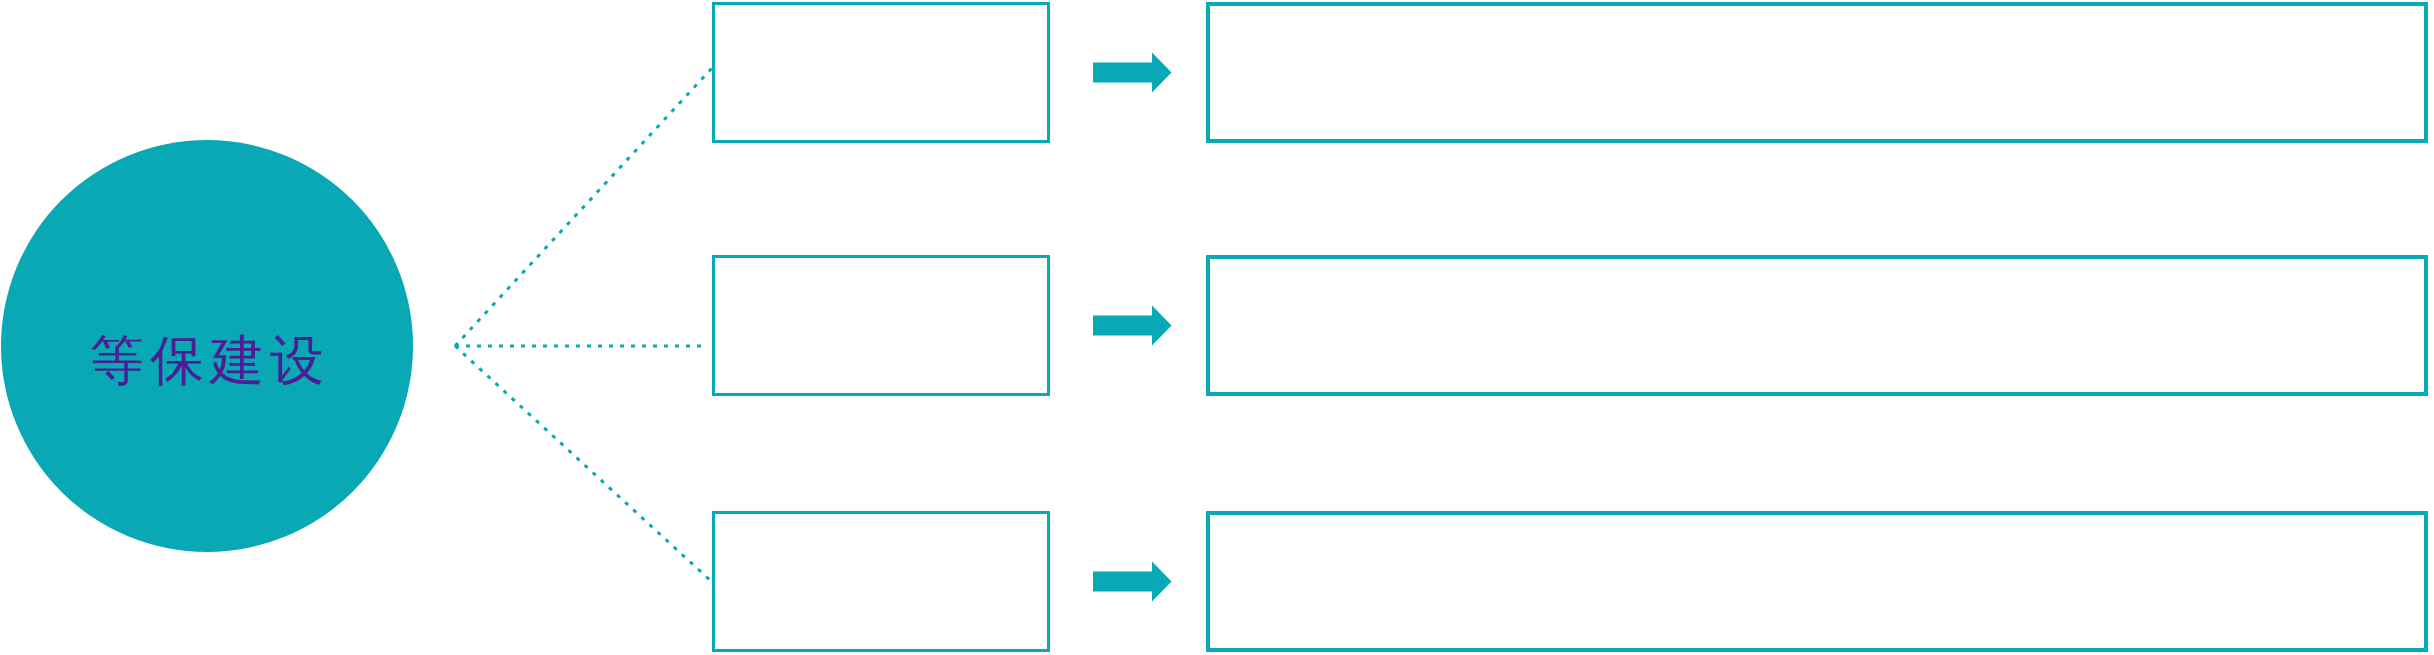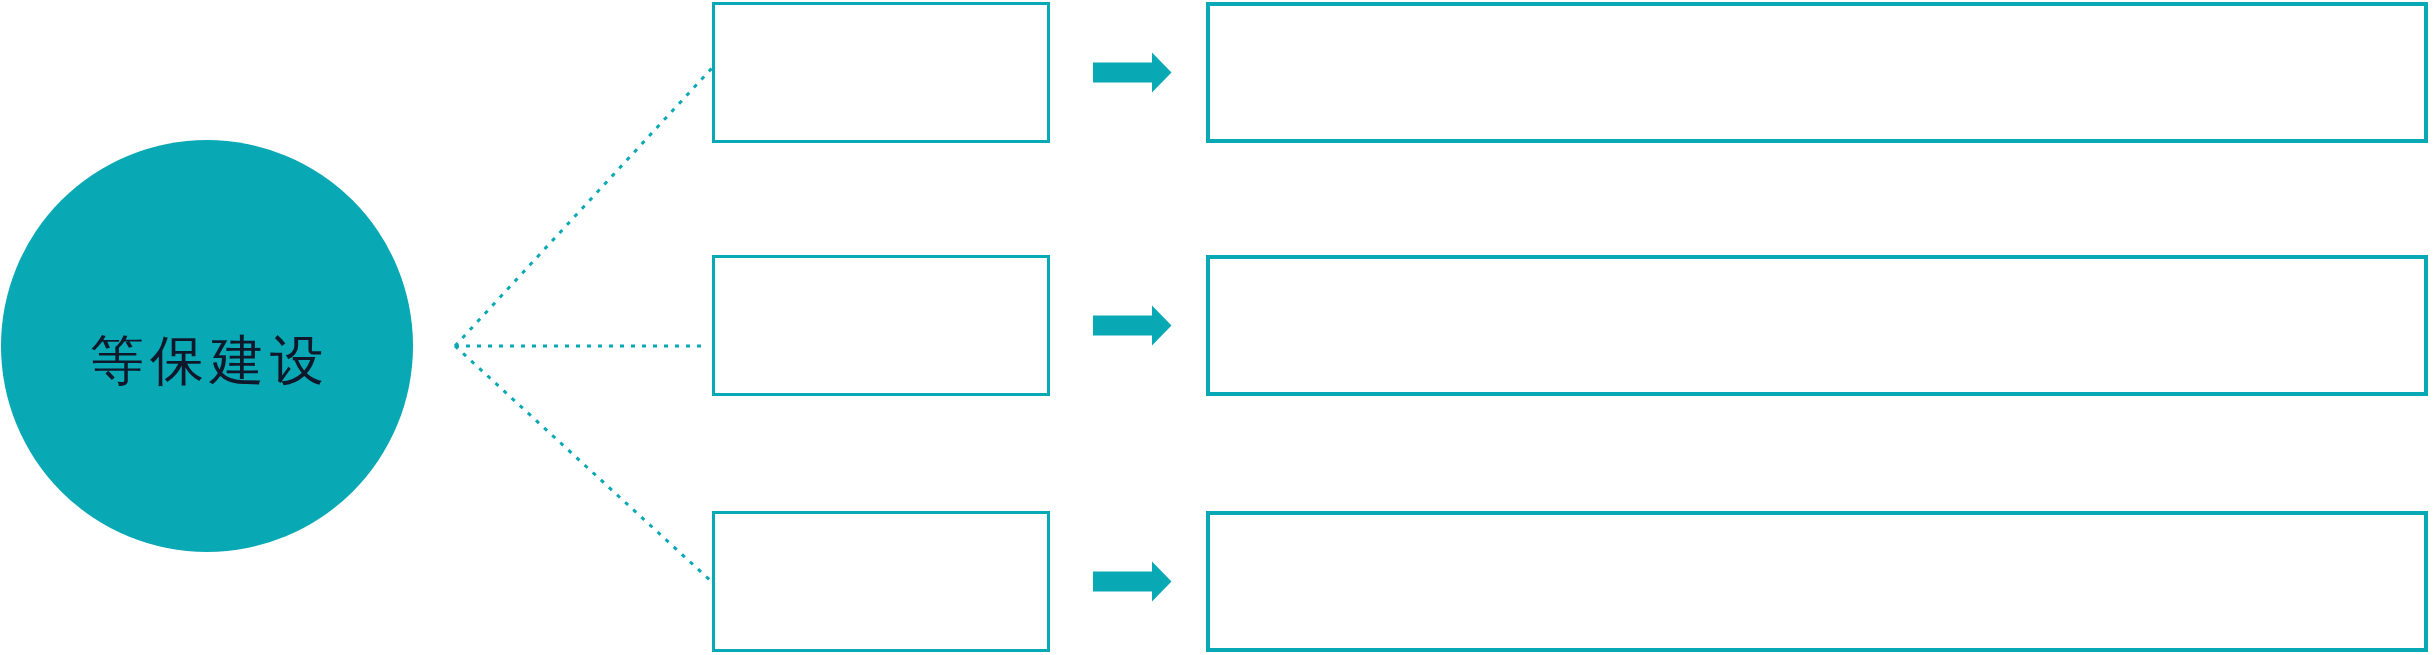--- a/index.html
+++ b/index.html
@@ -13,21 +13,21 @@
     font-family: "Liberation Sans", sans-serif;
   }
   .topic-circle {
     position: absolute;
     left: 1px;
     top: 140px;
     width: 412px;
     height: 412px;
     border-radius: 50%;
     background: var(--accent);
-    color: #0f172a;
+    color: #4c1d95;
     display: flex;
     flex-direction: column;
     align-items: center;
     justify-content: center;
     box-sizing: border-box;
     padding-top: 28px;
     font-size: 54px;
     line-height: 73px;
     font-weight: 300;
     letter-spacing: 6px;

